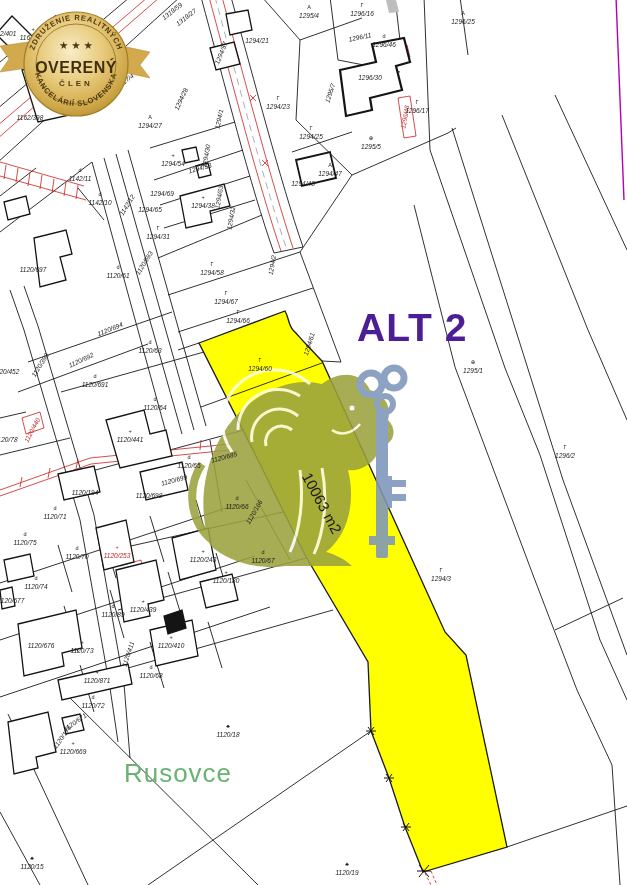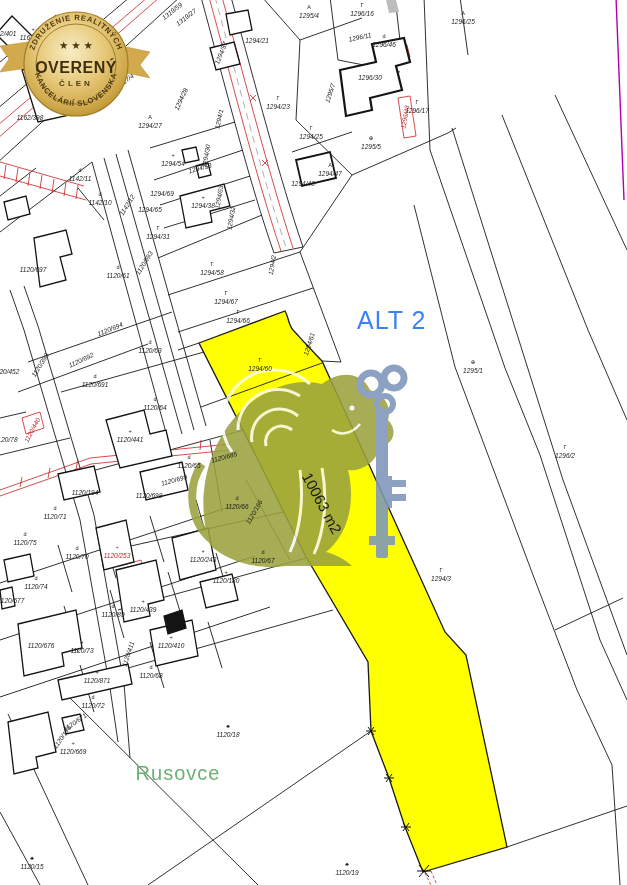--- a/index.html
+++ b/index.html
@@ -3,26 +3,26 @@
 <meta charset="utf-8">
 <style>
   html,body{margin:0;padding:0;background:#e8e8e8}
   .stage{position:relative;width:627px;height:885px;background:#ffffff;overflow:hidden;
          font-family:"Liberation Sans",sans-serif}
   .stage svg{position:absolute;left:0;top:0}
   .plabel{position:absolute;font:italic 6.5px/1.1 "Liberation Sans",sans-serif;color:#1b1b1b;
           white-space:nowrap;text-align:center;pointer-events:none}
   .plabel .sym{display:block;font-style:normal;font-size:5.5px;line-height:1;margin-bottom:1px}
   .plabel.red{color:#c02020}
-  .alt2{position:absolute;left:357px;top:306px;font-size:25px;font-weight:400;color:#3b82f6;
+  .alt2{position:absolute;left:357px;top:306px;font-size:39px;font-weight:700;color:#4c1d95;
         letter-spacing:1px}
   .area{position:absolute;left:322px;top:503px;transform:translate(-50%,-50%) rotate(62deg);
         font-size:15px;color:#1c1c1c}
   .place{position:absolute;left:178px;top:773px;transform:translate(-50%,-50%);
-         font-size:20px;color:#6ab273;letter-spacing:1px}
+         font-size:26px;color:#6ab273;letter-spacing:1px}
   .badge{position:absolute;left:452px;top:4px;width:150px;height:130px}
 </style>
 </head>
 <body>
 
 <div class="stage">
 
   <svg width="627" height="885" viewBox="0 0 627 885">
 
     <path d="M 199,343 L 285,311 C 289,318 288,324 293,330 C 298,335 300,338 304,342

